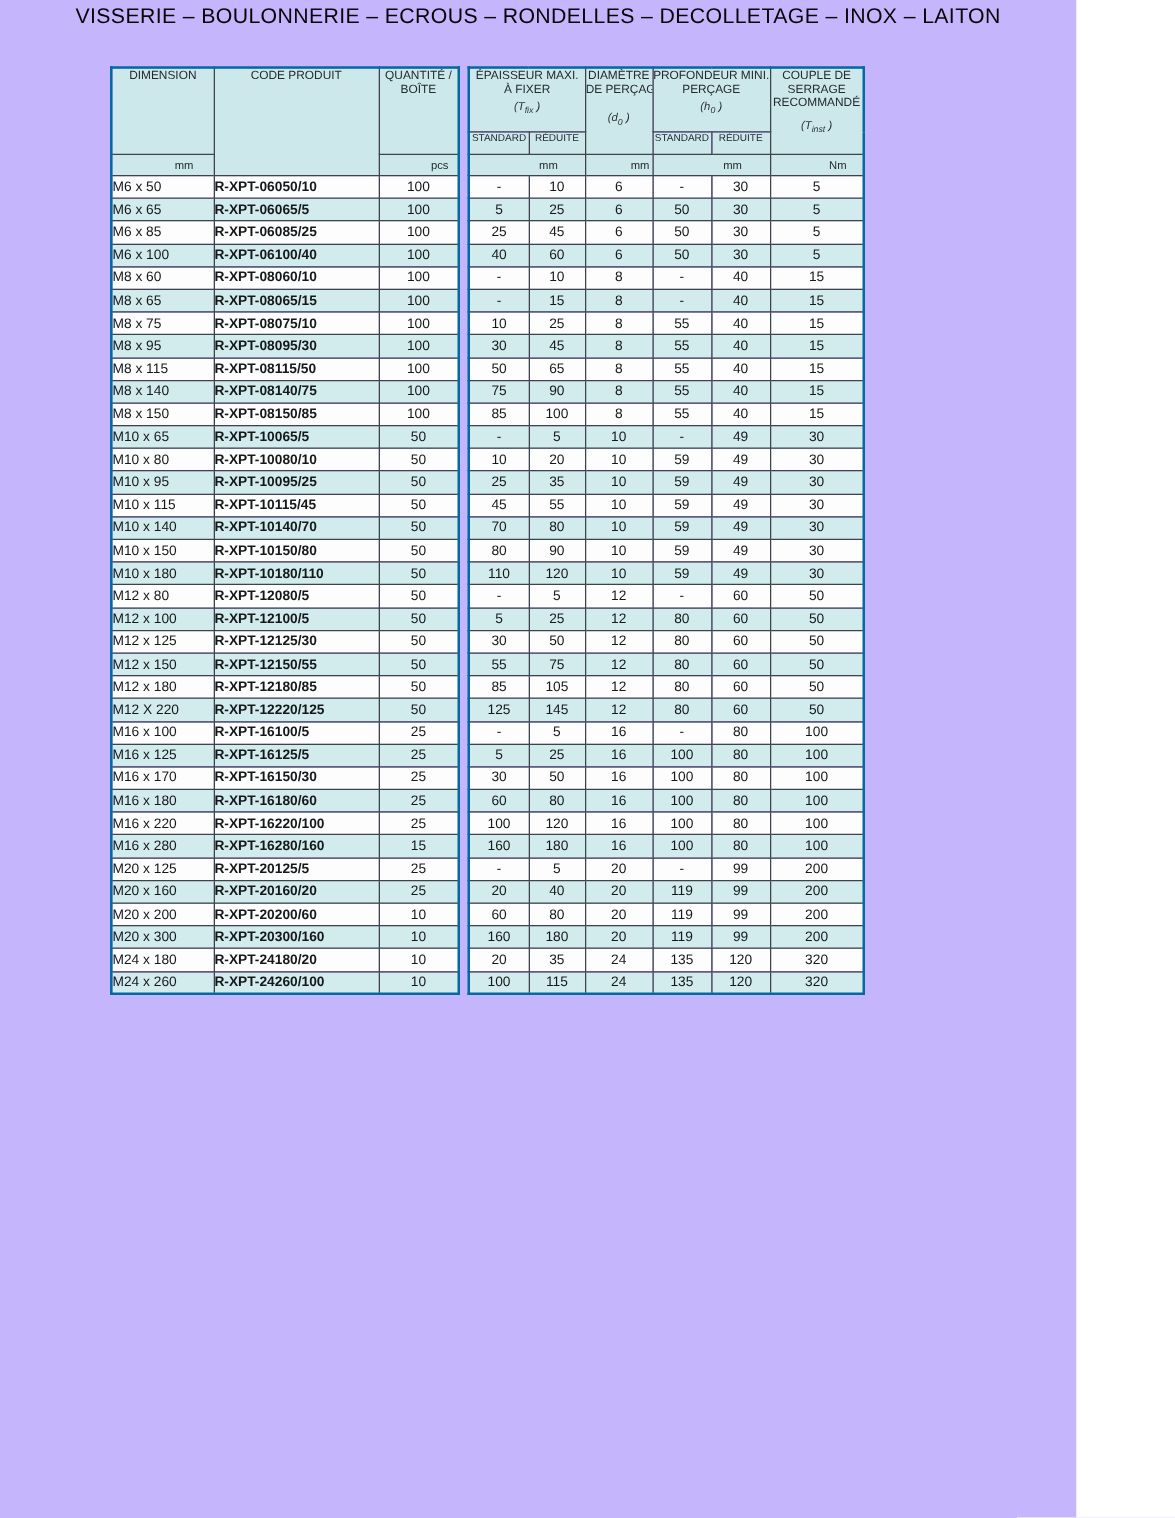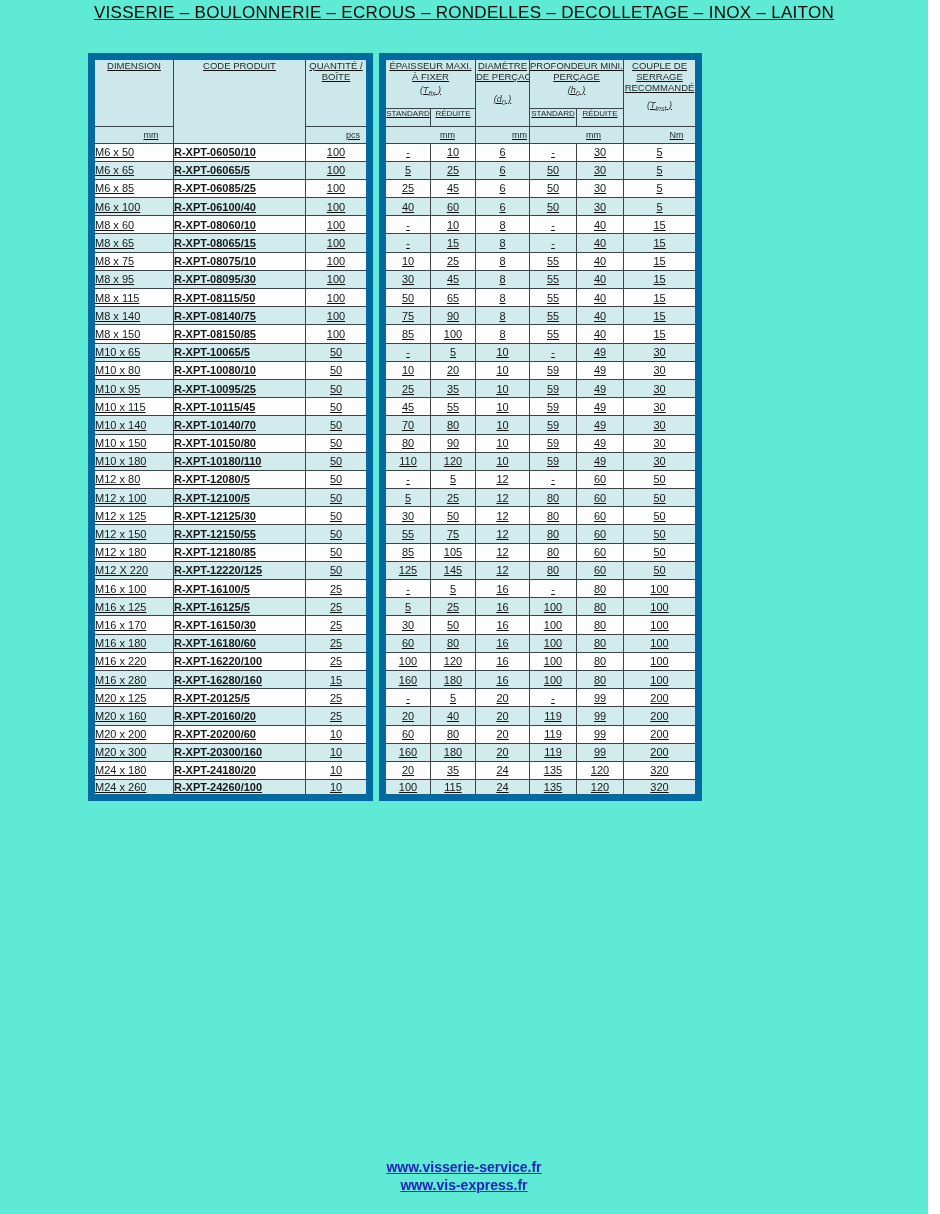--- a/index.html
+++ b/index.html
@@ -1,30 +1,30 @@
 <!DOCTYPE html>
 <html><head>
 <meta charset="utf-8">
 <style>
   html,body{margin:0;padding:0;background:#fff;}
-  .page{position:relative;width:928px;height:1214px;background:#5eead4;
-        font-family:"Liberation Sans",sans-serif;color:#111;overflow:hidden;text-decoration:underline;}
+  .page{position:relative;width:861px;height:1214px;background:#c4b5fd;
+        font-family:"Liberation Sans",sans-serif;color:#111;overflow:hidden;}
 
   
   .top-header{text-align:center;padding-top:3px;font-size:17px;line-height:19.5px;
               letter-spacing:.3px;color:#050505;}
 
   
   .section-title{display:inline-block;margin:56px 0 0 85px;
                  font-family:"Liberation Serif",serif;font-size:19px;font-weight:bold;
                  text-decoration:underline;color:#000;}
 
   
   .table-area{display:flex;align-items:flex-start;gap:6px;margin:30px 0 0 88px;}
-  table.tbl{border-collapse:collapse;table-layout:fixed;border:7px solid #0369a1;}
+  table.tbl{border-collapse:collapse;table-layout:fixed;border:2px solid #0369a1;}
   .tbl th,.tbl td{border:1px solid #3d4449;padding:0;overflow:hidden;white-space:nowrap;}
   .tbl thead th{background:#cde8ea;font-weight:normal;color:#222a2e;vertical-align:top;}
   .lt{width:280px;}
   .rt{width:318px;}
   .head-pad{padding-top:12px;}
   .head-pad-sm{padding-top:6px;}
   .group-title{font-size:9.5px;line-height:11px;text-align:center;}
   .formula{font-size:9px;font-style:italic;text-align:center;margin-top:3px;color:#2a3237;}
   .formula sub{font-size:7px;}
   .subhead{font-size:8px;text-align:center;background:#cde8ea;}
@@ -594,18 +594,14 @@
             <td class="col-num">135</td>
             <td class="col-num">120</td>
             <td class="col-num">320</td>
           </tr>
         </tbody>
     </table>
 
   </div>
 
 
-  <div class="site-links">
-    <a href="#">www.visserie-service.fr</a>
-    <a href="#">www.vis-express.fr</a>
-  </div>
 
 </div>
 
 </body></html>

